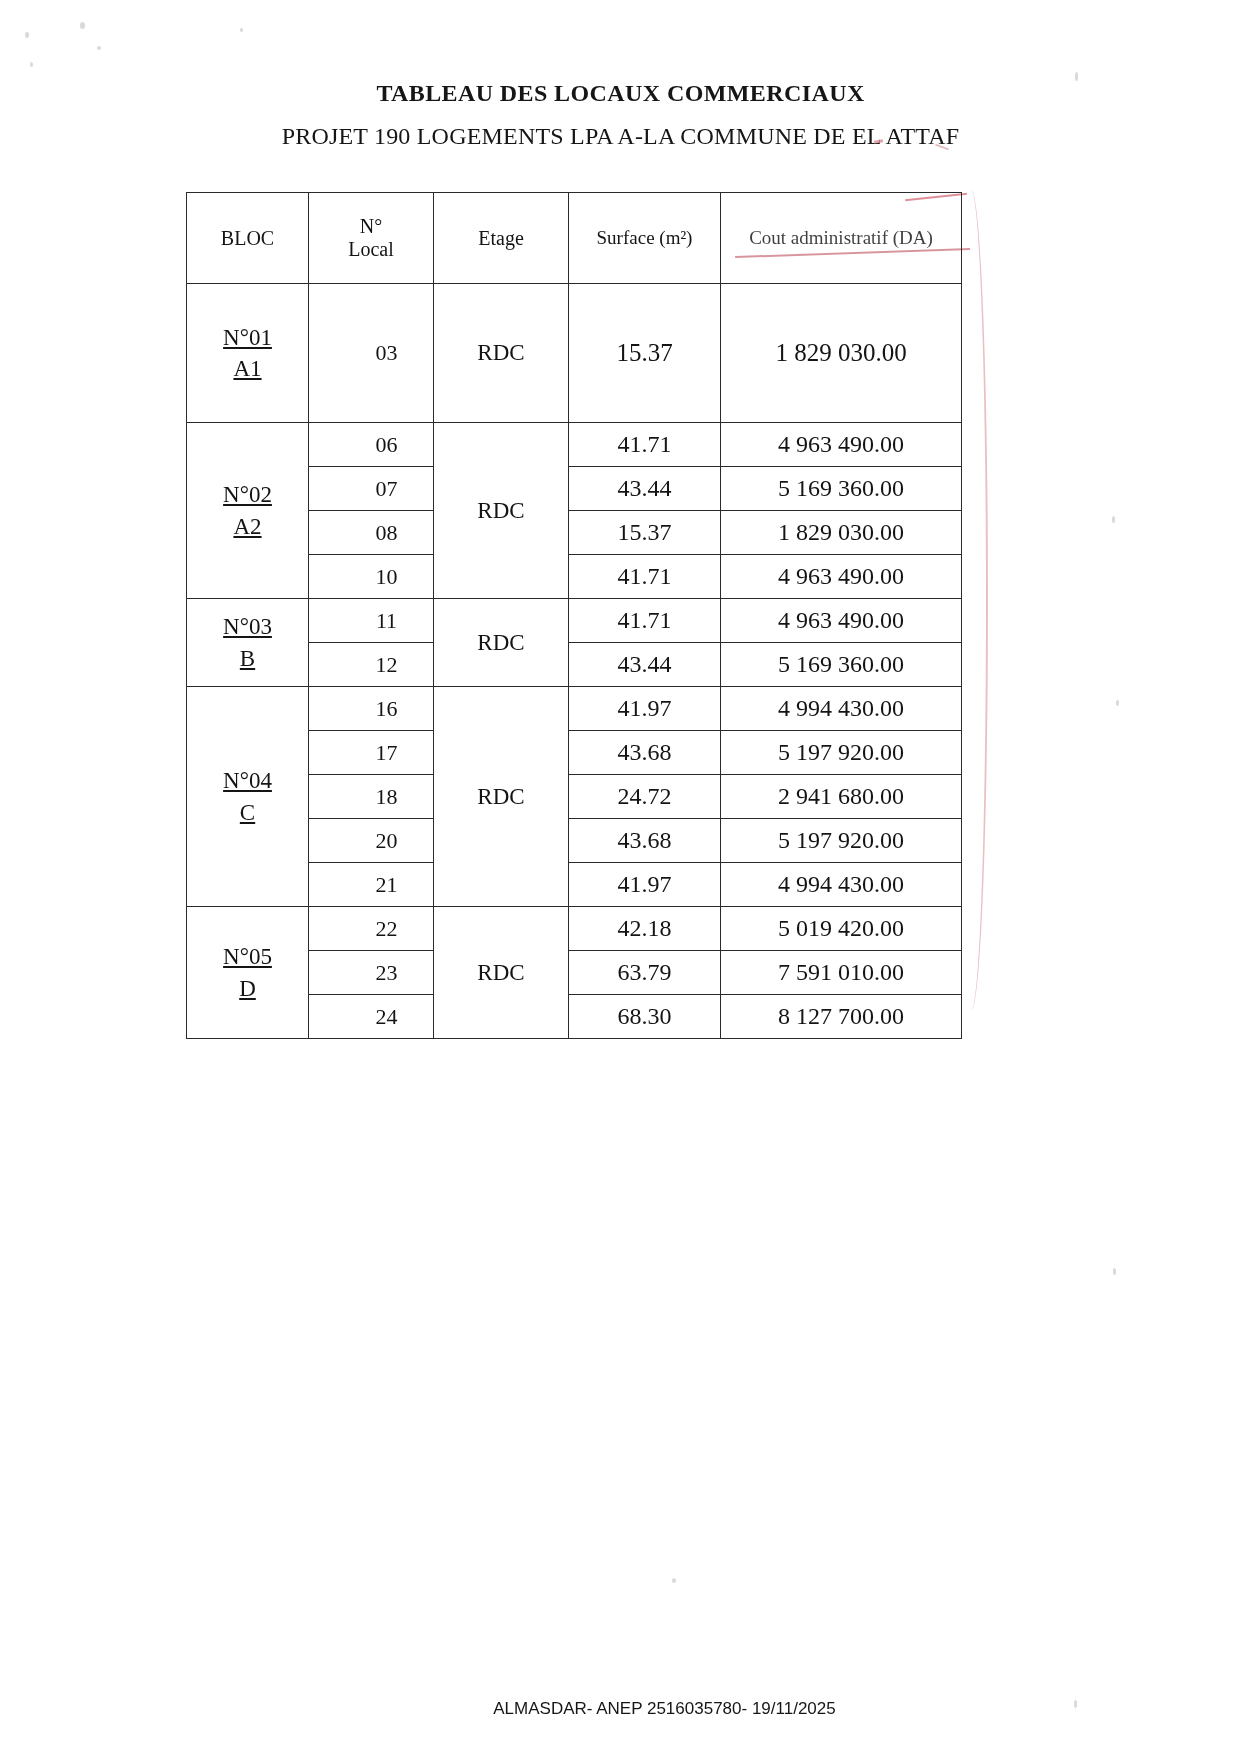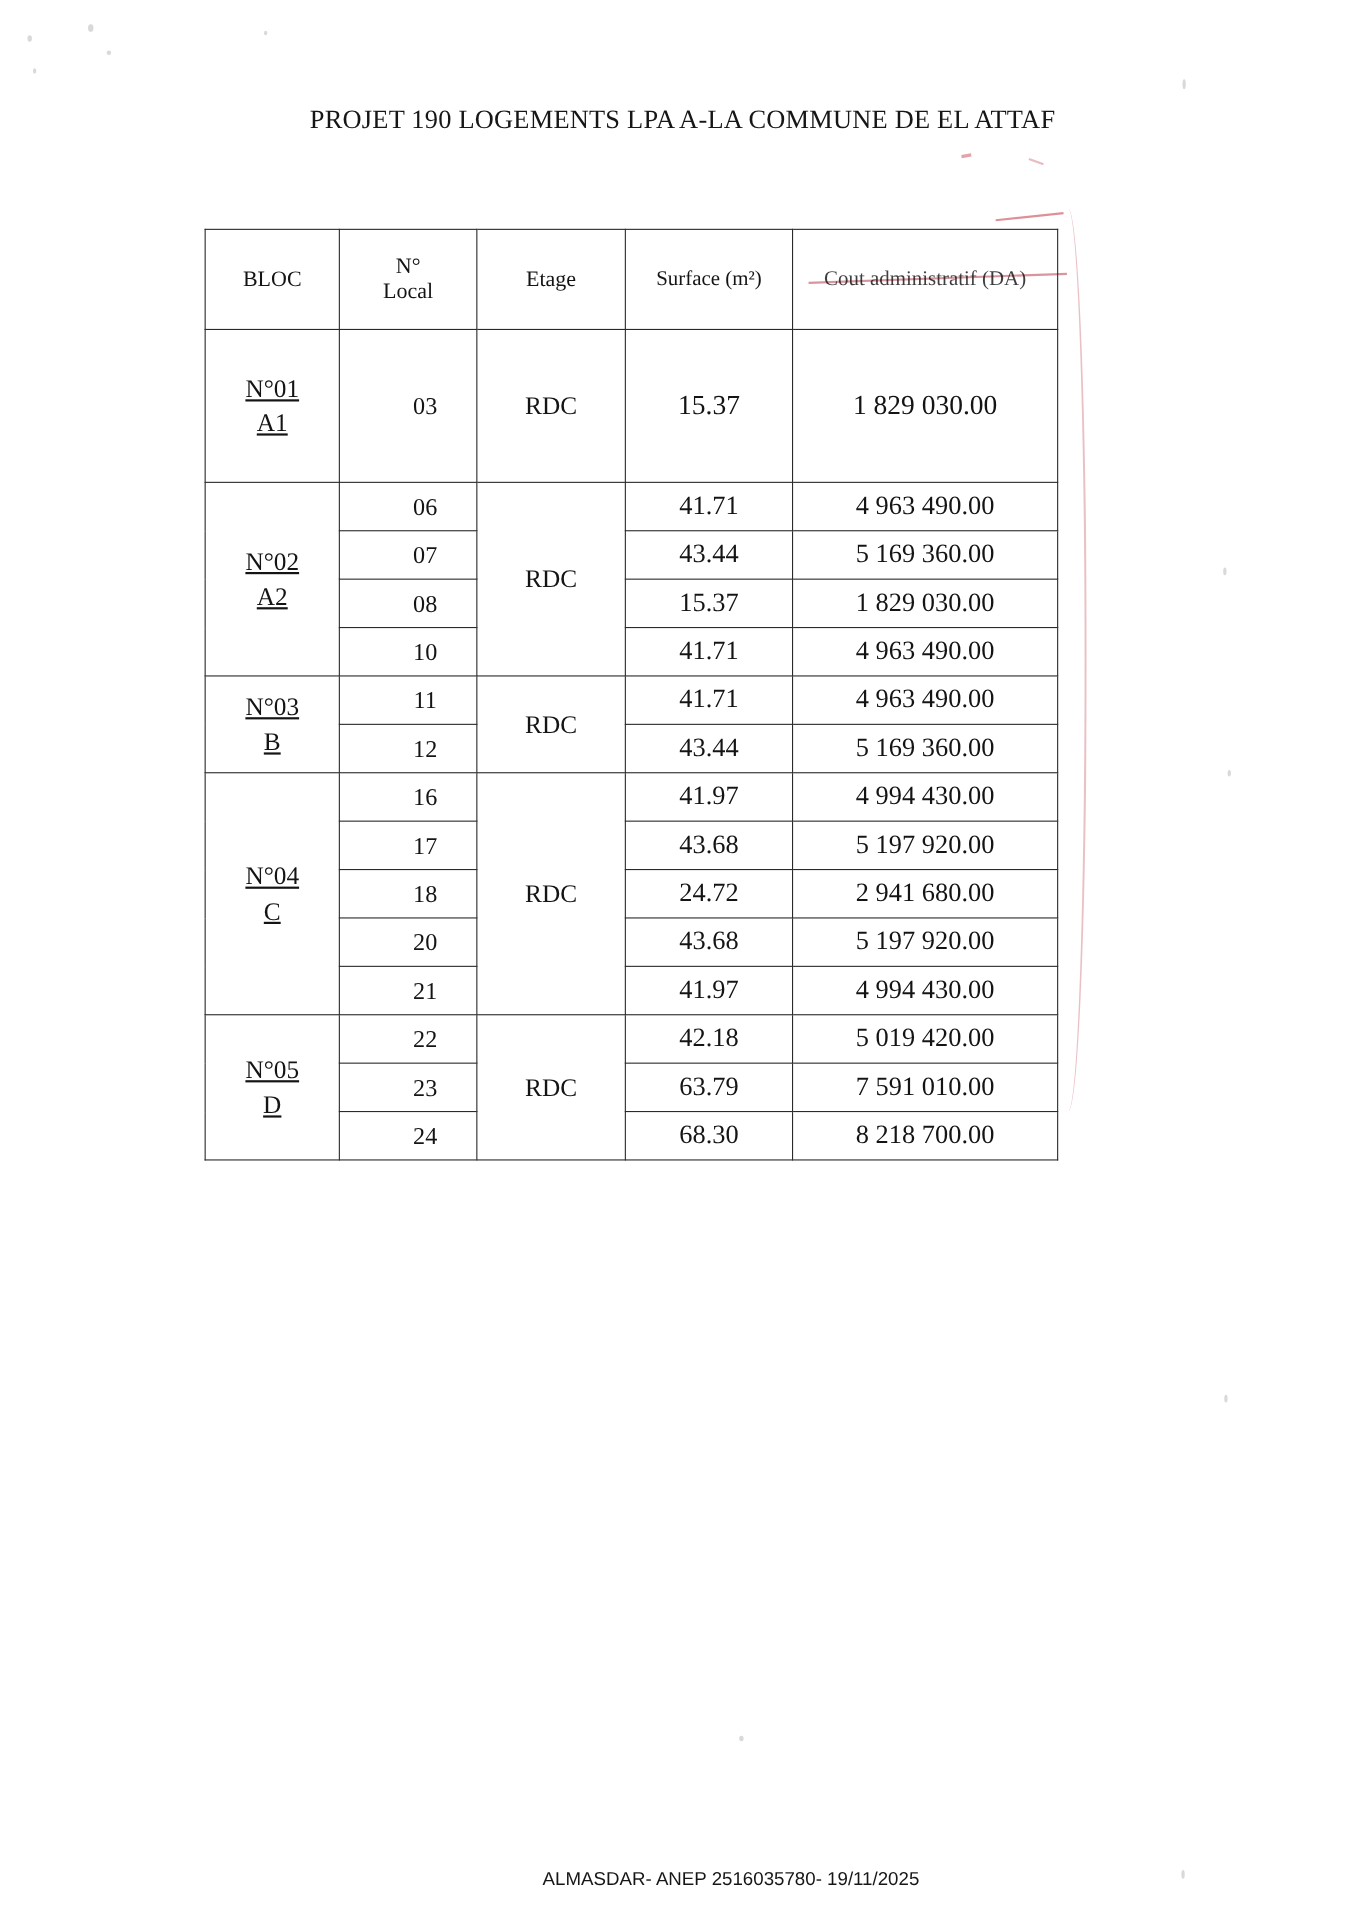--- a/index.html
+++ b/index.html
@@ -49,21 +49,21 @@
     font-family: "Liberation Serif", serif;
     font-weight: normal;
     font-size: 24px;
     letter-spacing: 0.2px;
     color: #161616;
     margin-top: 16px;
   }
 
   .table-wrap {
     position: absolute;
-    top: 208px;
+    top: 192px;
     left: 186px;
     width: 775px;
   }
 
   table.locaux {
     border-collapse: collapse;
     width: 775px;
     table-layout: fixed;
   }
   table.locaux td, table.locaux th {
@@ -204,20 +204,21 @@
   <div class="speckle" style="left:30px;  top:62px;  width:3px; height:5px;"></div>
   <div class="speckle" style="left:240px; top:28px;  width:3px; height:4px;"></div>
   <div class="speckle" style="left:1075px;top:72px;  width:3px; height:9px;"></div>
   <div class="speckle" style="left:1112px;top:516px; width:3px; height:7px;"></div>
   <div class="speckle" style="left:1116px;top:700px; width:3px; height:6px;"></div>
   <div class="speckle" style="left:1113px;top:1268px;width:3px; height:7px;"></div>
   <div class="speckle" style="left:1074px;top:1700px;width:3px; height:8px;"></div>
   <div class="speckle" style="left:672px; top:1578px;width:4px; height:5px;"></div>
 
   <div class="titles">
+    <div class="title-main">TABLEAU DES LOCAUX COMMERCIAUX</div>
     <div class="title-sub">PROJET 190 LOGEMENTS LPA A-LA COMMUNE DE EL ATTAF</div>
   </div>
 
   <div class="pen pen-dot"></div>
   <div class="pen pen-tick"></div>
   <div class="pen pen-line-1"></div>
   <div class="pen pen-line-2"></div>
   <div class="pen pen-arc"></div>
 
   <div class="table-wrap">
@@ -338,21 +339,21 @@
           <td class="cout">5 019 420.00</td>
         </tr>
         <tr class="r-std">
           <td class="local">23</td>
           <td class="surface">63.79</td>
           <td class="cout">7 591 010.00</td>
         </tr>
         <tr class="r-std">
           <td class="local">24</td>
           <td class="surface">68.30</td>
-          <td class="cout">8 218 700.00</td>
+          <td class="cout">8 127 700.00</td>
         </tr>
 
       </tbody>
     </table>
   </div>
 
   <div class="footer">ALMASDAR- ANEP 2516035780- 19/11/2025</div>
 
 </div>
 

